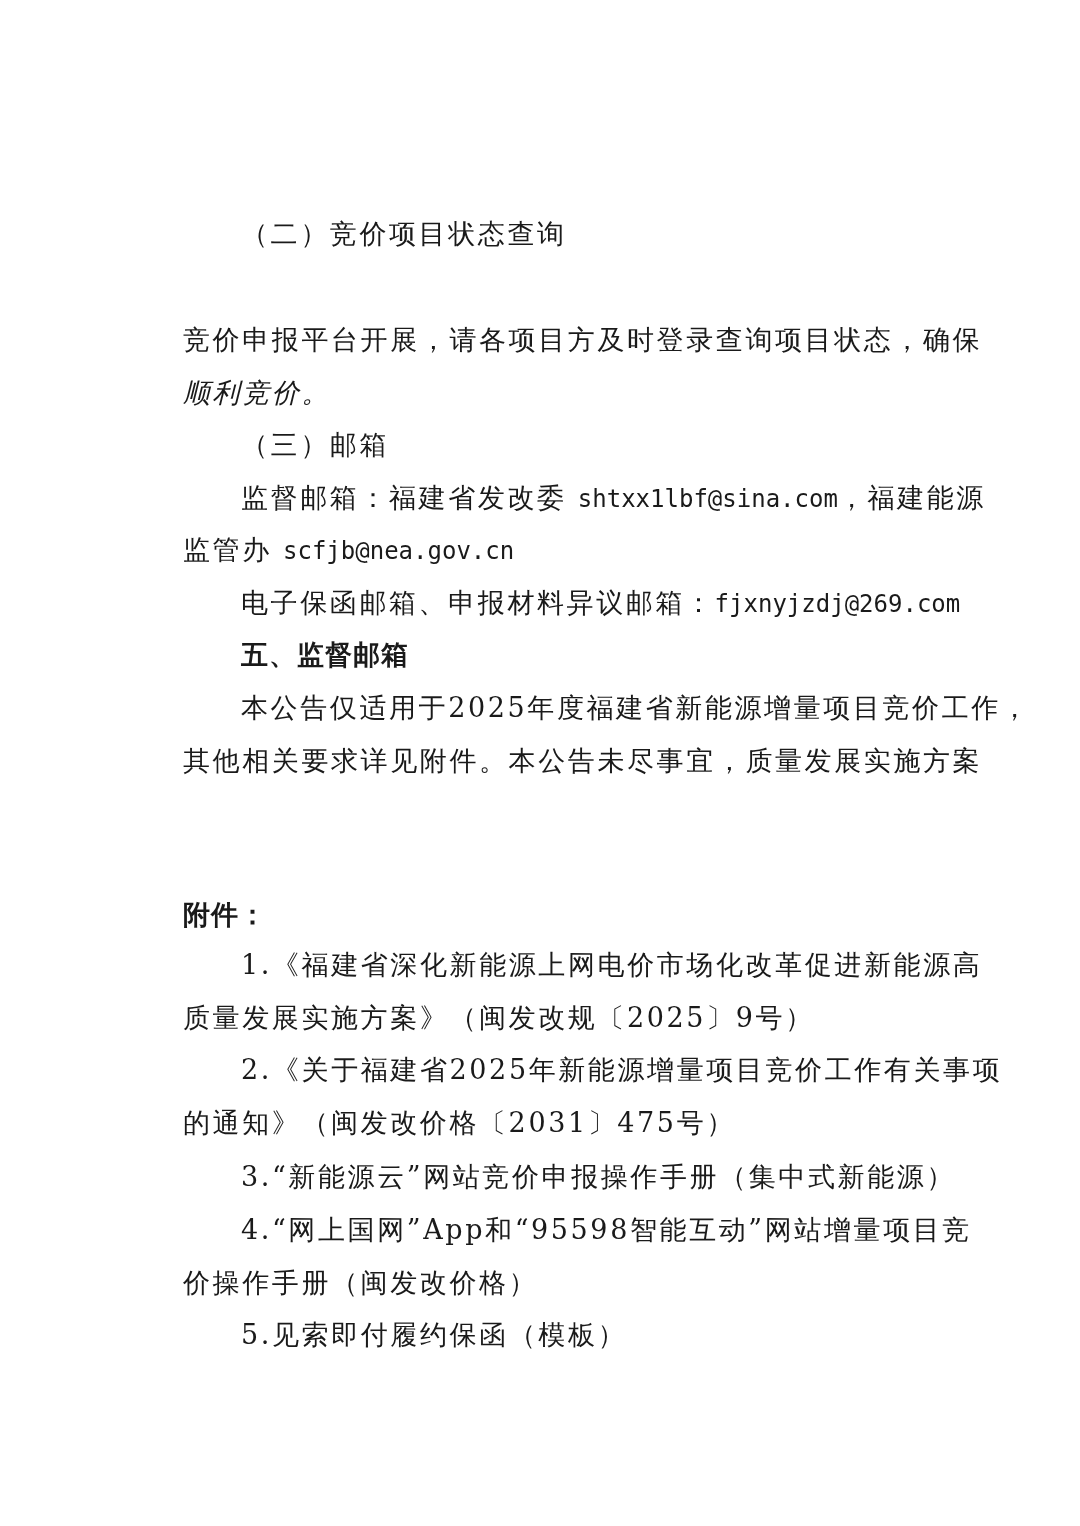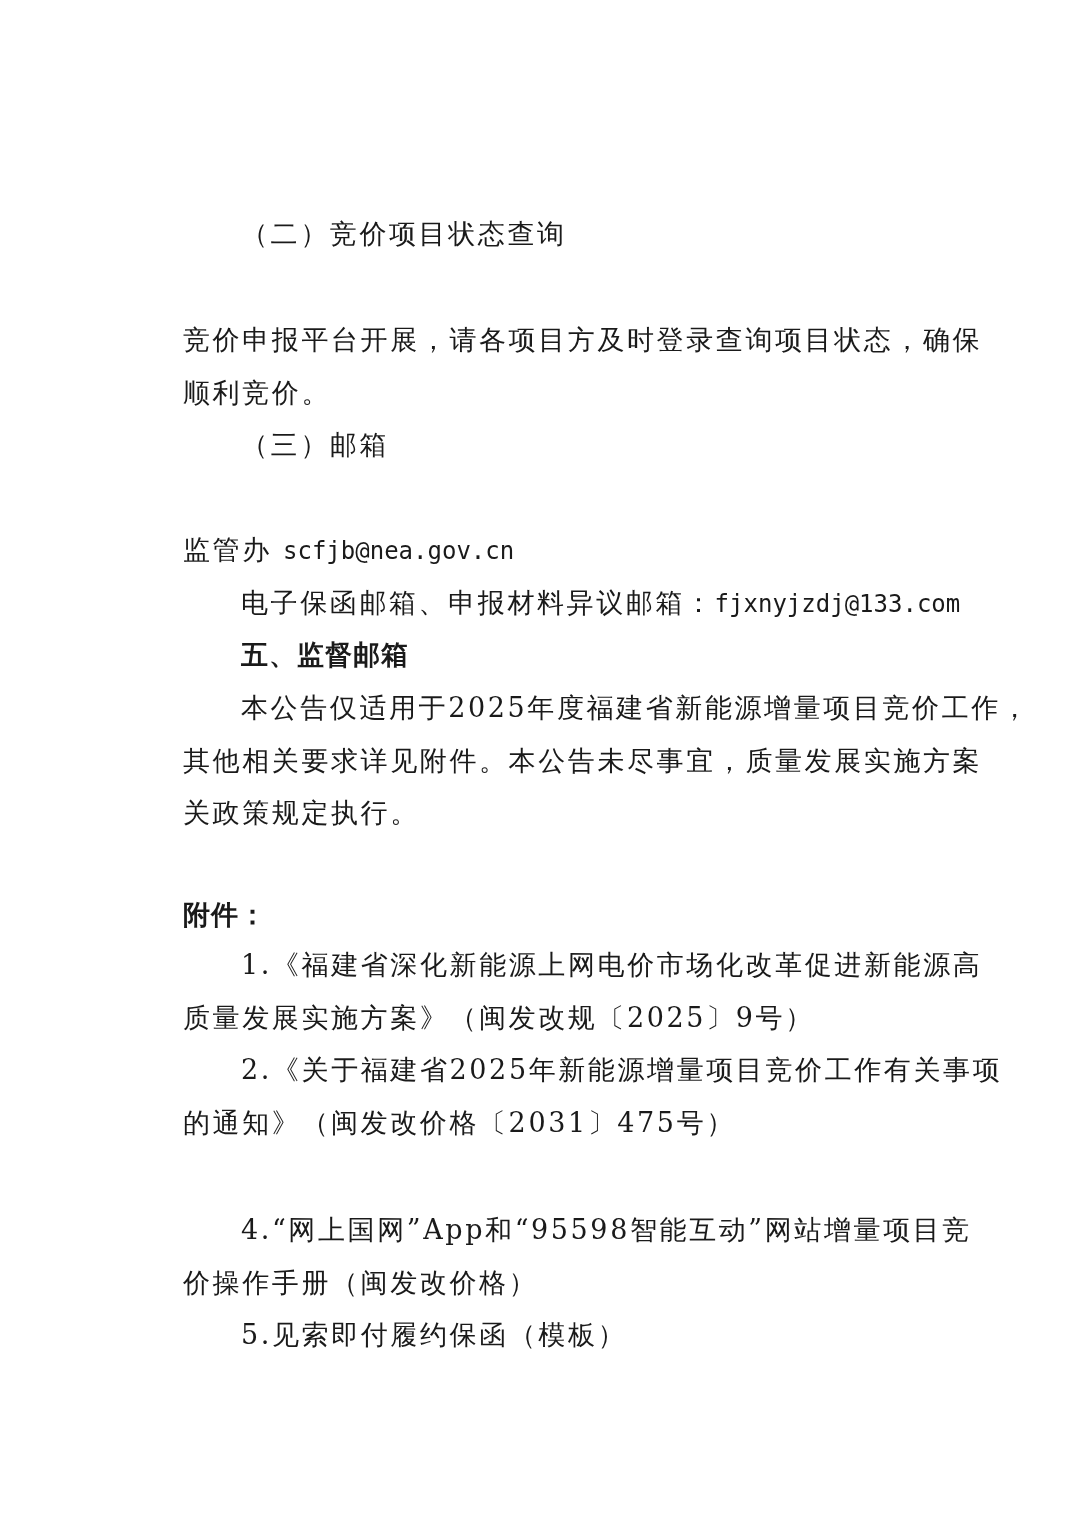--- a/index.html
+++ b/index.html
@@ -44,42 +44,45 @@
     font-size: 24px;
   }
 </style>
 </head>
 <body>
 
 <div class="page">
 
   <div class="line indent" style="top:201px;">（二）竞价项目状态查询</div>
   <div class="line" style="top:307px;">竞价申报平台开展，请各项目方及时登录查询项目状态，确保</div>
-  <div class="line" style="top:360px;">顺利竞价。</div>
+  <div class="line" style="top:360px;font-style:italic;">顺利竞价。</div>
 
   <div class="line indent" style="top:412px;">（三）邮箱</div>
+  <div class="line indent" style="top:465px;">
+    <span>监督邮箱：福建省发改委 </span><span class="mono">shtxx1lbf@sina.com</span><span>，福建能源</span>
+  </div>
   <div class="line" style="top:517px;text-align:right;">
     <span>监管办 </span><span class="mono">scfjb@nea.gov.cn</span>
   </div>
   <div class="line indent" style="top:570px;">
-    <span>电子保函邮箱、申报材料异议邮箱：</span><span class="mono">fjxnyjzdj@133.com</span>
+    <span>电子保函邮箱、申报材料异议邮箱：</span><span class="mono">fjxnyjzdj@269.com</span>
   </div>
 
   <div class="line indent bold" style="top:622px;">五、监督邮箱</div>
   <div class="line indent" style="top:675px;">本公告仅适用于2025年度福建省新能源增量项目竞价工作，</div>
   <div class="line" style="top:728px;">其他相关要求详见附件。本公告未尽事宜，质量发展实施方案</div>
-  <div class="line" style="top:780px;">关政策规定执行。</div>
 
   <div class="line bold" style="top:882px;">附件：</div>
 
   <div class="line indent" style="top:932px;">1.《福建省深化新能源上网电价市场化改革促进新能源高</div>
   <div class="line" style="top:985px;">质量发展实施方案》（闽发改规〔2025〕9号）</div>
 
   <div class="line indent" style="top:1037px;">2.《关于福建省2025年新能源增量项目竞价工作有关事项</div>
   <div class="line" style="top:1090px;">的通知》（闽发改价格〔2031〕475号）</div>
 
+  <div class="line indent" style="top:1144px;">3.“新能源云”网站竞价申报操作手册（集中式新能源）</div>
 
   <div class="line indent" style="top:1197px;">4.“网上国网”App和“95598智能互动”网站增量项目竞</div>
   <div class="line" style="top:1250px;">价操作手册（闽发改价格）</div>
 
   <div class="line indent" style="top:1302px;">5.见索即付履约保函（模板）</div>
 
 </div>
 
 </body></html>

